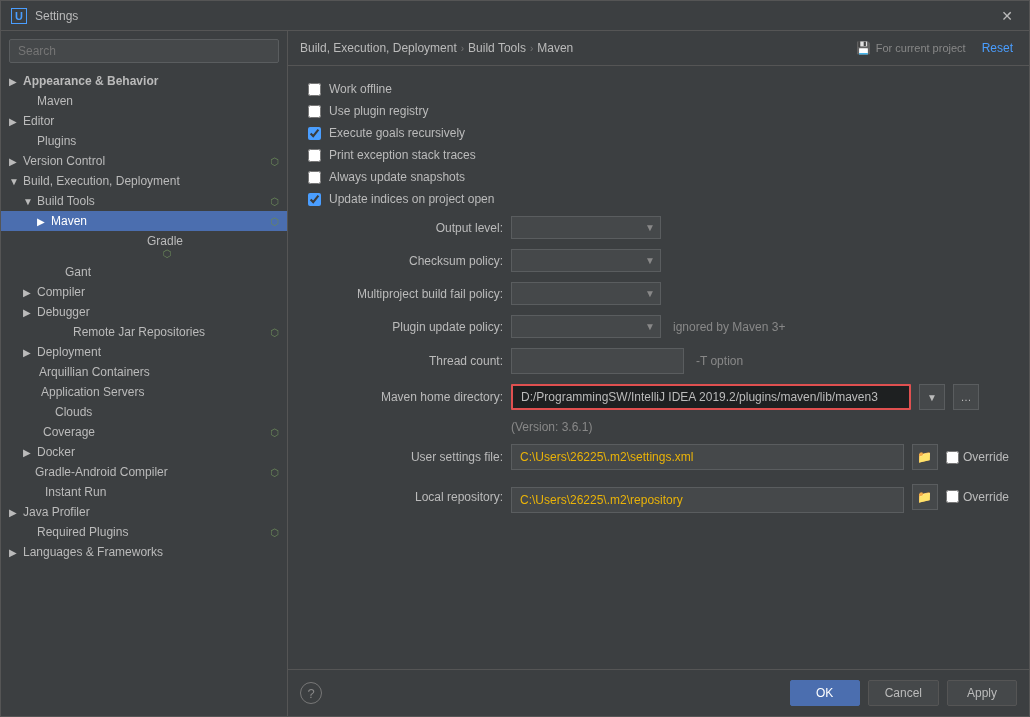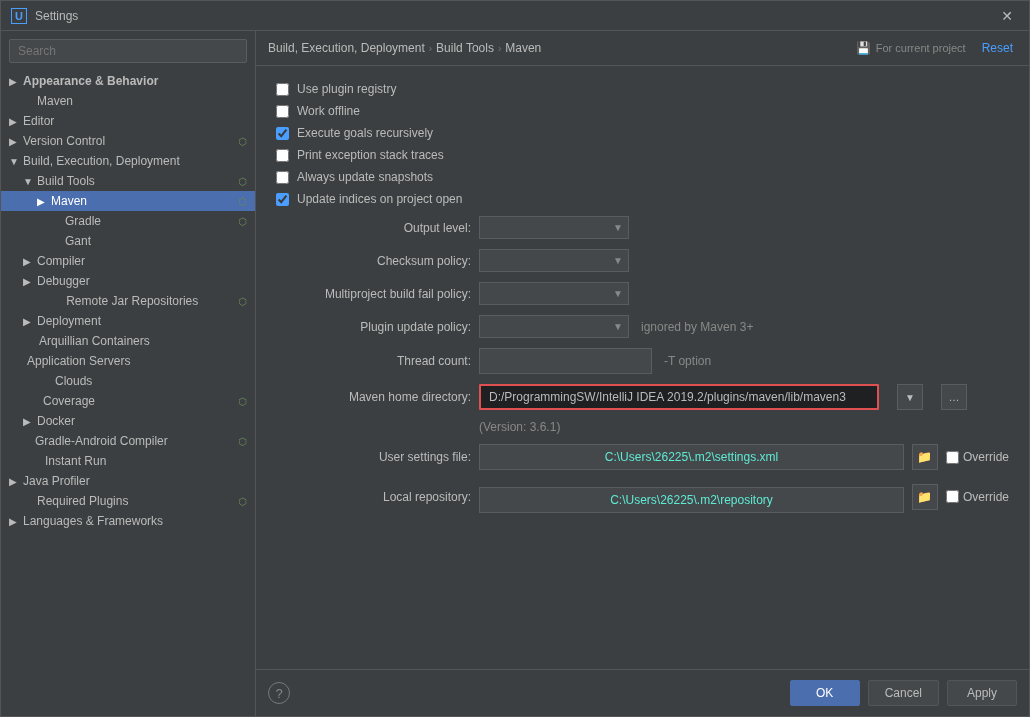--- a/index.html
+++ b/index.html
@@ -65,21 +65,21 @@
     }
 
     .main-content {
       display: flex;
       flex: 1;
       overflow: hidden;
     }
 
     
     .sidebar {
-      width: 255px;
+      width: 287px;
       background: #3c3f41;
       border-right: 1px solid #555;
       display: flex;
       flex-direction: column;
       flex-shrink: 0;
       overflow-y: auto;
     }
 
     .search-box {
       padding: 8px 8px;
@@ -251,39 +251,38 @@
       position: absolute;
       right: 6px;
       pointer-events: none;
       color: #888;
       font-size: 10px;
     }
 
     .text-input {
       background: #45484a;
       border: 1px solid #5a5d5f;
-      color: #5eead4;
+      color: #eab308;
       padding: 3px 8px;
       font-size: 12px;
       outline: none;
       height: 26px;
       min-width: 150px;
-      text-align: center;
     }
 
     .hint-text {
       color: #888;
       font-size: 12px;
       margin-left: 4px;
     }
 
     .maven-dir-row {
       display: flex;
       align-items: center;
-      gap: 18px;
+      gap: 8px;
     }
 
     .maven-dir-input {
       background: #1e2021;
       border: 2px solid #e05050;
       color: #bbbbbb;
       padding: 3px 8px;
       font-size: 12px;
       outline: none;
       height: 26px;
@@ -426,46 +425,50 @@
             <span class="label" style="font-weight:bold;">Appearance &amp; Behavior</span>
           </div>
           <div class="nav-item" style="padding-left: 22px;">
             <span class="arrow"> </span>
             <span class="label">Maven</span>
           </div>
           <div class="nav-item" style="padding-left: 8px;">
             <span class="arrow">▶</span>
             <span class="label">Editor</span>
           </div>
+          <div class="nav-item" style="padding-left: 22px;">
+            <span class="arrow"> </span>
+            <span class="label">Plugins</span>
+          </div>
           <div class="nav-item" style="padding-left: 8px;">
             <span class="arrow">▶</span>
             <span class="label">Version Control</span>
             <span class="icon-external">⬡</span>
           </div>
           <div class="nav-item" style="padding-left: 8px;">
             <span class="arrow">▼</span>
             <span class="label">Build, Execution, Deployment</span>
           </div>
           <div class="nav-item" style="padding-left: 22px;">
             <span class="arrow">▼</span>
             <span class="label">Build Tools</span>
             <span class="icon-external">⬡</span>
           </div>
           <div class="nav-item selected" style="padding-left: 36px;">
             <span class="arrow">▶</span>
             <span class="label">Maven</span>
             <span class="icon-external">⬡</span>
           </div>
+          <div class="nav-item" style="padding-left: 50px; flex-direction: column;">
+            <span class="arrow"> </span>
+            <span class="label">Gradle</span>
+            <span class="icon-external">⬡</span>
+          </div>
           <div class="nav-item" style="padding-left: 50px;">
             <span class="arrow"> </span>
-            <span class="label">Gradle</span>
-            <span class="icon-external">⬡</span>
-          </div>
-          <div class="nav-item" style="padding-left: 50px;">
-            <span class="arrow"> </span>
             <span class="label">Gant</span>
           </div>
           <div class="nav-item" style="padding-left: 22px;">
             <span class="arrow">▶</span>
             <span class="label">Compiler</span>
           </div>
           <div class="nav-item" style="padding-left: 22px;">
             <span class="arrow">▶</span>
             <span class="label">Debugger</span>
           </div>
@@ -475,21 +478,21 @@
             <span class="icon-external">⬡</span>
           </div>
           <div class="nav-item" style="padding-left: 22px;">
             <span class="arrow">▶</span>
             <span class="label">Deployment</span>
           </div>
           <div class="nav-item" style="padding-left: 24px;">
             <span class="arrow"> </span>
             <span class="label">Arquillian Containers</span>
           </div>
-          <div class="nav-item" style="padding-left: 12px;">
+          <div class="nav-item" style="padding-left: 26px;">
             <span class="arrow"> </span>
             <span class="label">Application Servers</span>
           </div>
           <div class="nav-item" style="padding-left: 40px;">
             <span class="arrow"> </span>
             <span class="label">Clouds</span>
           </div>
           <div class="nav-item" style="padding-left: 28px;">
             <span class="arrow"> </span>
             <span class="label">Coverage</span>
@@ -541,25 +544,25 @@
           </div>
           <button class="reset-btn">Reset</button>
         </div>
       </div>
 
       <div class="content-area">
 
         <div id="checkboxes-container">
             <div class="checkbox-row">
               <input type="checkbox" style="">
-              <span class="checkbox-label">Use plugin registry</span>
+              <span class="checkbox-label">Work offline</span>
             </div>
             <div class="checkbox-row">
               <input type="checkbox" style="">
-              <span class="checkbox-label">Work offline</span>
+              <span class="checkbox-label">Use plugin registry</span>
             </div>
             <div class="checkbox-row">
               <input type="checkbox" checked="" style="">
               <span class="checkbox-label">Execute goals recursively</span>
             </div>
             <div class="checkbox-row">
               <input type="checkbox" style="">
               <span class="checkbox-label">Print exception stack traces</span>
             </div>
             <div class="checkbox-row">

